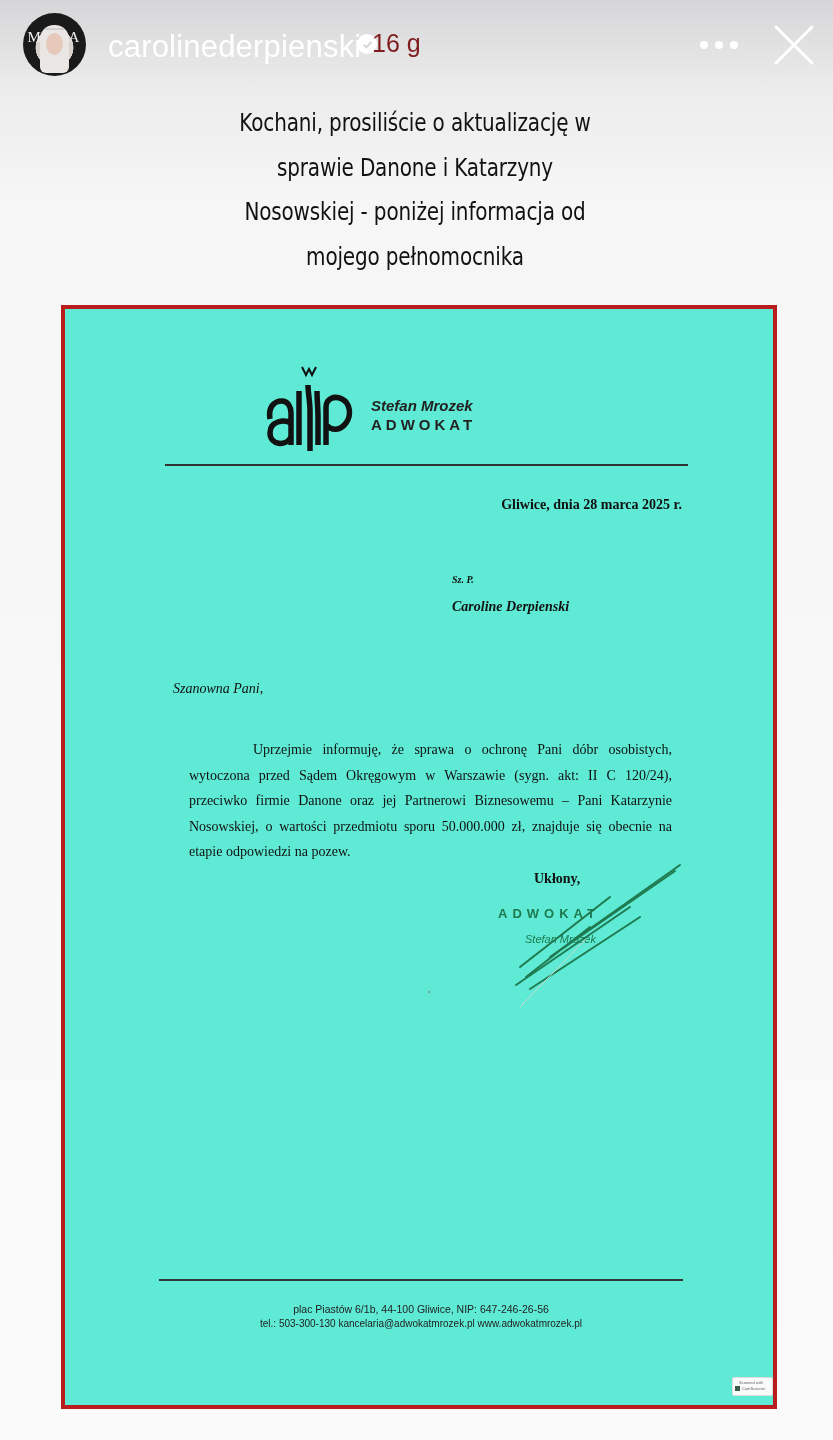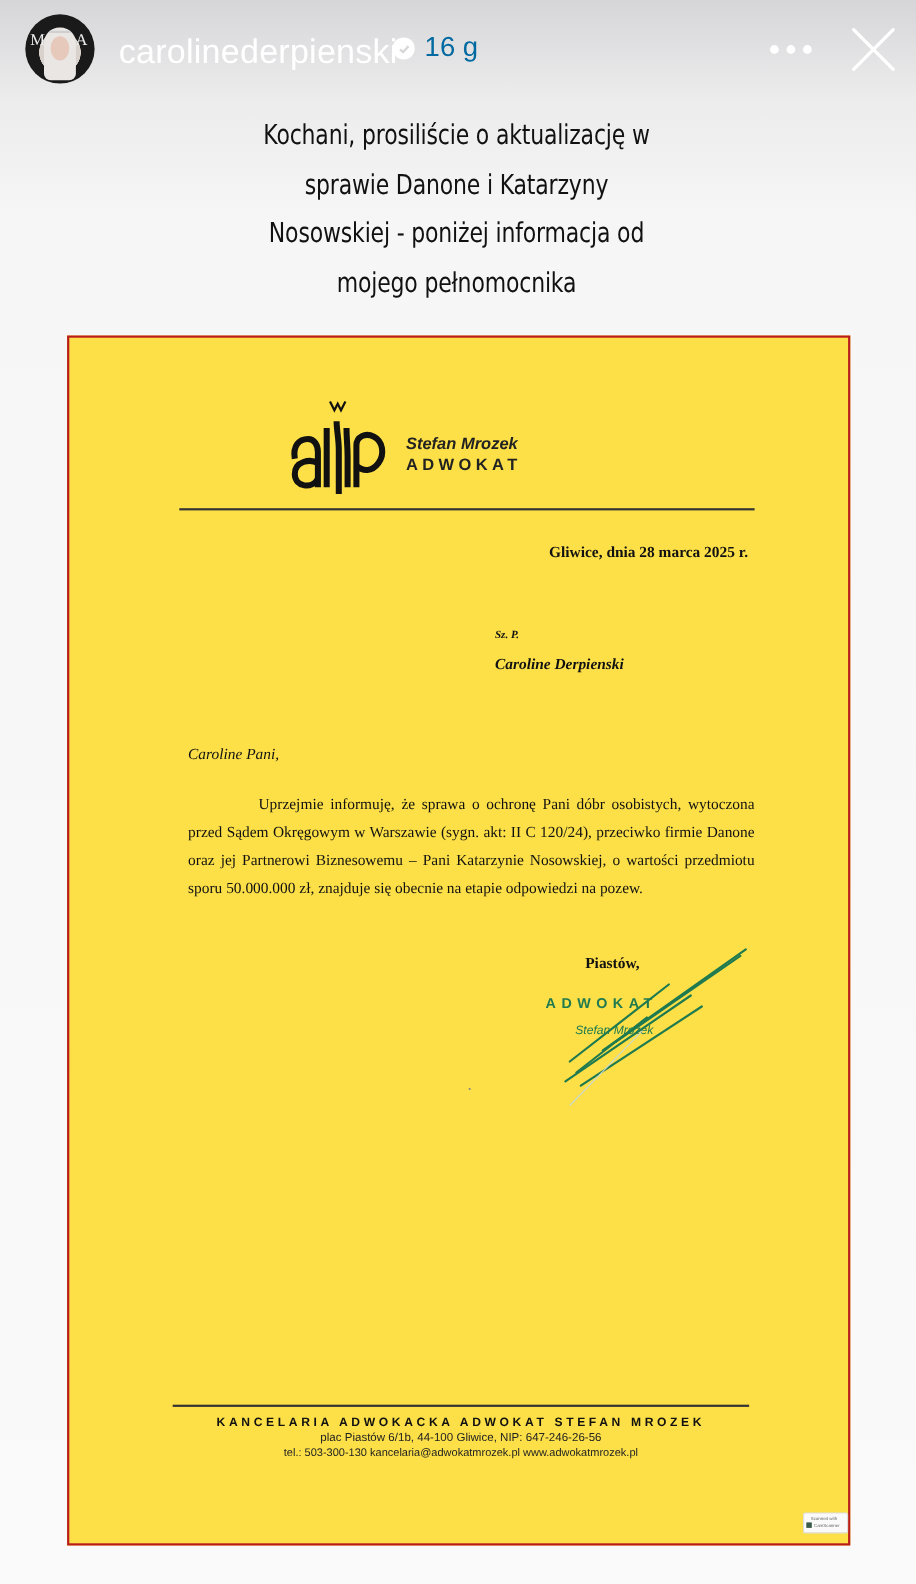--- a/index.html
+++ b/index.html
@@ -15,50 +15,50 @@
     background: radial-gradient(circle at 50% 55%, #f2ebe6 0 26%, #d9d2cc 27% 40%, #1a1a1a 41%);
     overflow:hidden;
   }
   .avatar .hair { position:absolute; left:17px; top:12px; width:29px; height:48px; border-radius:14px 14px 6px 6px; background:#e9e6e4; }
   .avatar .face { position:absolute; left:23px; top:20px; width:17px; height:22px; border-radius:50%; background:#e7c9bc; }
   .avatar .crown { position:absolute; left:22px; top:6px; width:19px; height:9px; border-bottom:2px solid #cfcfcf; }
   .avatar .letters { position:absolute; left:2px; top:16px; width:59px; font-family:"Liberation Serif", serif; font-size:15px; color:#eee; letter-spacing:2px; text-align:center; }
   .username { position:absolute; left:108px; top:29px; font-size:31px; color:#fff; letter-spacing:0.2px; }
   .verified { position:absolute; left:357px; top:34px; width:20px; height:20px; border-radius:50%; background:#fff; display:flex; align-items:center; justify-content:center; }
   .verified svg { width:13px; height:13px; }
-  .time { position:absolute; left:386px; top:29px; font-size:25px; color:#0369a1; }
+  .time { position:absolute; left:372px; top:29px; font-size:25px; color:#7f1d1d; }
   .more { position:absolute; left:700px; top:30px; width:38px; height:30px; display:flex; align-items:center; justify-content:space-between; }
   .more span { width:8px; height:8px; border-radius:50%; background:#fff; display:block; }
   .close { position:absolute; left:770px; top:21px; width:48px; height:48px; }
 
   
   .caption {
     position:absolute; left:150px; top:101px; width:530px; text-align:center;
     font-family:"DejaVu Sans", sans-serif; font-size:25px; line-height:44.5px; color:#111;
     transform:scaleX(0.8); transform-origin:center top; letter-spacing:-0.2px;
   }
 
   
   .doc {
     position:absolute; left:61px; top:305px; width:708px; height:1096px;
-    background:#fde047; border:2px solid #b91c1c; box-sizing:content-box;
+    background:#5eead4; border:4px solid #b91c1c; box-sizing:content-box;
   }
   .logo { position:absolute; left:197px; top:52px; width:95px; height:92px; }
   .brand-name { position:absolute; left:306px; top:88px; font-size:15px; font-weight:bold; font-style:italic; color:#222; }
   .brand-title { position:absolute; left:306px; top:107px; font-size:15px; font-weight:bold; color:#222; letter-spacing:4px; }
   .rule-top { position:absolute; left:100px; top:155px; width:523px; height:2px; background:#333; }
   .serif { font-family:"Liberation Serif", serif; color:#111; }
   .date { position:absolute; right:91px; top:188px; font-size:14px; font-weight:bold;text-align:center; }
   .sz { position:absolute; left:387px; top:265px; font-size:10px; font-weight:bold; font-style:italic; }
   .recipient { position:absolute; left:387px; top:290px; font-size:14px; font-weight:bold; font-style:italic;text-align:right; }
   .greeting { position:absolute; left:108px; top:372px; font-size:14px; font-style:italic; }
   .body {
     position:absolute; left:108px; top:412px; width:515px; font-size:14px; line-height:25.5px; text-align:justify;
   }
-  .body p { margin:0; text-indent:64px; }
+  .body p { margin:16px; text-indent:64px; }
   .closing { position:absolute; left:469px; top:562px; font-size:14px; font-weight:bold; }
   .sig-title { position:absolute; left:433px; top:597px; font-size:13px; font-weight:bold; color:#1f7a4f; letter-spacing:5px; }
   .sig-name { position:absolute; left:460px; top:624px; font-size:11px; font-style:italic; color:#1f7a4f; }
   .signature { position:absolute; left:425px; top:548px; width:200px; height:170px; }
   .rule-bottom { position:absolute; left:94px; top:970px; width:524px; height:2px; background:#333; }
   .footer-title { position:absolute; left:80px; top:980px; width:552px; text-align:center; font-size:11px; font-weight:bold; letter-spacing:3.3px; color:#111; }
   .footer-addr { position:absolute; left:80px; top:994px; width:552px; text-align:center; font-size:10.5px; color:#222; }
   .footer-contact { position:absolute; left:80px; top:1009px; width:552px; text-align:center; font-size:10px; color:#222; }
   .scanner { position:absolute; left:667px; top:1068px; width:39px; height:17px; border:1px solid #ddd; border-radius:2px; background:#fafafa; font-size:4px; color:#666; }
   .scanner .s1 { position:absolute; left:6px; top:2px; }
@@ -113,42 +113,41 @@
     </g>
     <path d="M40 6 L44 14 L47 8 L50 14 L54 6" fill="none" stroke="#111" stroke-width="2"></path>
   </svg>
   <div class="brand-name">Stefan Mrozek</div>
   <div class="brand-title">ADWOKAT</div>
   <div class="rule-top"></div>
 
   <div class="date serif">Gliwice, dnia 28 marca 2025 r.</div>
   <div class="sz serif">Sz. P.</div>
   <div class="recipient serif">Caroline Derpienski</div>
-  <div class="greeting serif">Caroline Pani,</div>
+  <div class="greeting serif">Szanowna Pani,</div>
   <div class="body serif">
     <p>Uprzejmie informuję, że sprawa o ochronę Pani dóbr osobistych, wytoczona przed Sądem Okręgowym w Warszawie (sygn. akt: II C 120/24), przeciwko firmie Danone oraz jej Partnerowi Biznesowemu – Pani Katarzynie Nosowskiej, o wartości przedmiotu sporu 50.000.000 zł, znajduje się obecnie na etapie odpowiedzi na pozew.</p>
   </div>
-  <div class="closing serif">Piastów,</div>
+  <div class="closing serif">Ukłony,</div>
   <div class="sig-title">ADWOKAT</div>
   <div class="sig-name">Stefan Mrozek</div>
   <svg class="signature" viewBox="0 0 200 170">
     <g fill="none" stroke="#1f7a4f" stroke-width="2" stroke-linecap="round">
       <path d="M190 8 L60 100"></path>
       <path d="M185 14 L72 92"></path>
       <path d="M120 40 L30 110"></path>
       <path d="M140 50 L26 128"></path>
       <path d="M150 60 L40 132"></path>
       <path d="M100 70 L36 120"></path>
     </g>
     <path d="M96 82 L30 150" stroke="#c9d8cf" stroke-width="1" fill="none"></path>
   </svg>
   <div class="speck"></div>
 
   <div class="rule-bottom"></div>
-  <div class="footer-title">KANCELARIA ADWOKACKA ADWOKAT STEFAN MROZEK</div>
   <div class="footer-addr">plac Piastów 6/1b, 44-100 Gliwice, NIP: 647-246-26-56</div>
   <div class="footer-contact">tel.: 503-300-130  kancelaria@adwokatmrozek.pl  www.adwokatmrozek.pl</div>
 
   <div class="scanner">
     <span class="s1">Scanned with</span>
     <span class="s2">
       <span class="sq"></span>
       <span>CamScanner</span>
     </span>
   </div>

